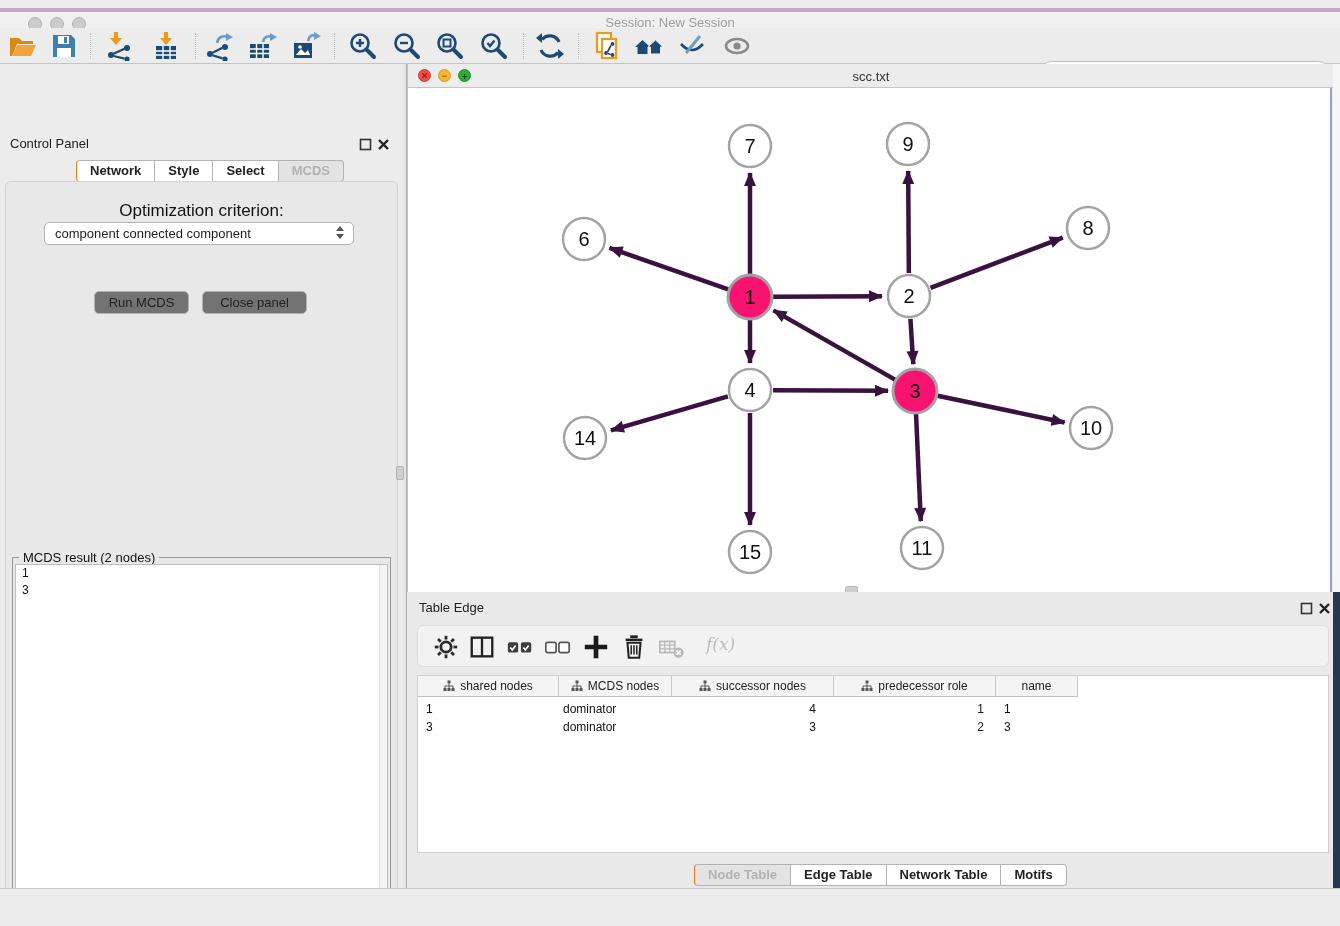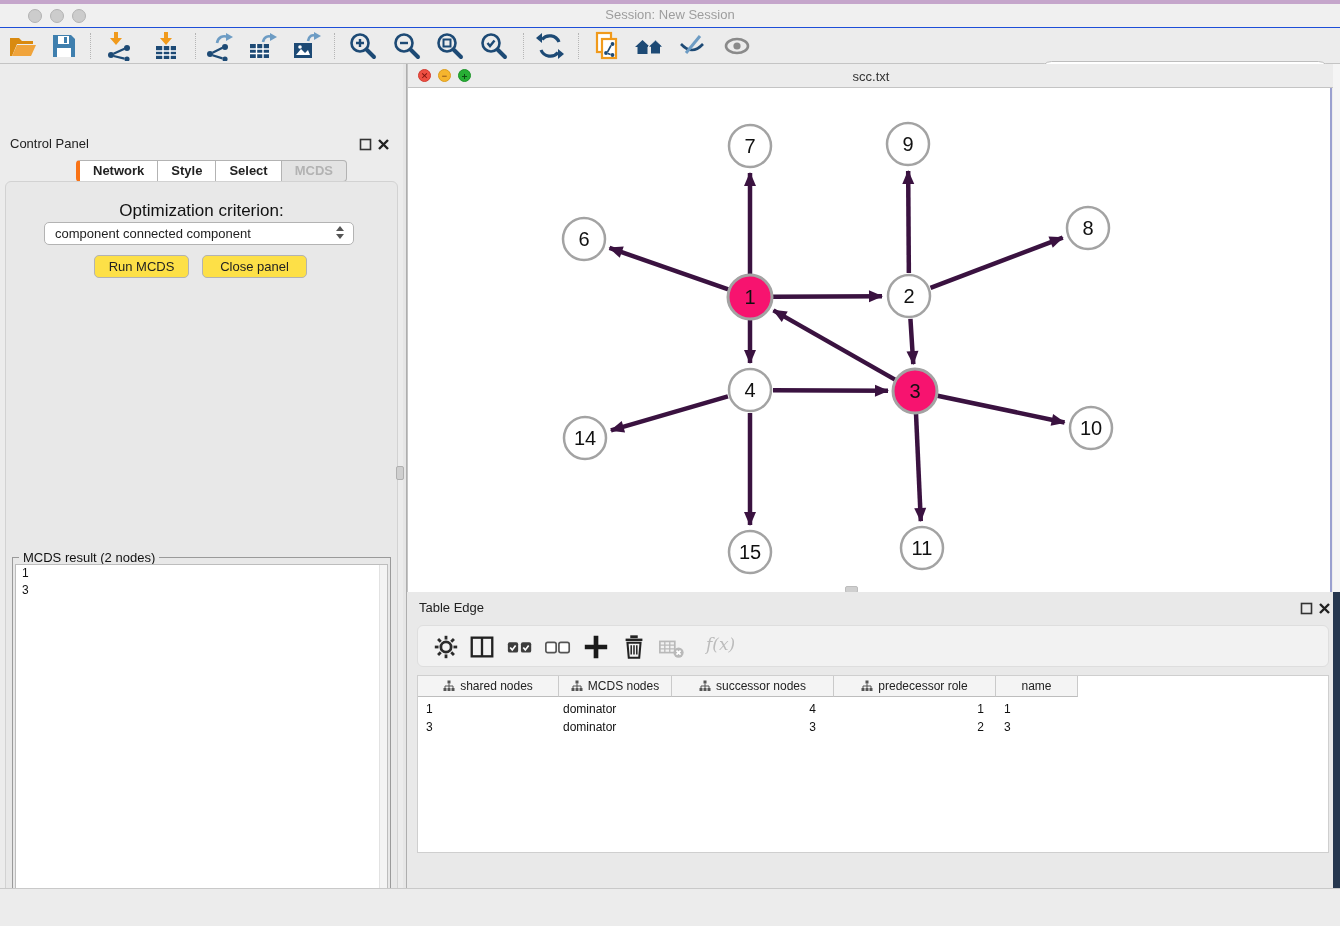--- a/index.html
+++ b/index.html
@@ -2,56 +2,56 @@
 <html><head>
 <meta charset="utf-8">
 <style>
   html,body{margin:0;padding:0;background:#ececec;}
   *{box-sizing:border-box;}
   #app{position:relative;width:1340px;height:926px;background:#ececec;overflow:hidden;
        font-family:"Liberation Sans","DejaVu Sans",sans-serif;color:#222;}
   .abs{position:absolute;}
 
   
-  #titlebar{left:0;top:0;width:1340px;height:28px;background:#f0f0f0;border-bottom:1px solid #1d4ed8;}
+  #titlebar{left:0;top:8px;width:1340px;height:28px;background:#f0f0f0;border-bottom:3px solid #1d4ed8;}
   #titlebar-accent{left:0;top:0;width:1340px;height:4px;background:#c5a6cb;}
   .traffic{width:14px;height:14px;border-radius:50%;top:9px;}
   .traffic.gray{background:#cccccc;border:1px solid #b3b3b3;}
   #window-title{left:0;top:7px;width:1340px;text-align:center;font-size:13px;color:#9d9d9d;}
 
   
   #toolbar{left:0;top:28px;width:1340px;height:36px;background:#ececec;border-bottom:1px solid #c4c4c4;}
   .tbicon{position:absolute;top:3px;width:30px;height:30px;cursor:pointer;}
   .tbsep{position:absolute;top:5px;width:0;height:26px;border-left:1px dotted #b5b5b5;}
   #search-box{left:1040px;top:33px;width:290px;height:23px;background:#fff;border:1px solid #bdbdbd;
               border-radius:12px;display:flex;align-items:center;padding-left:6px;}
   #search-input{border:none;outline:none;flex:1;font-size:12px;background:transparent;height:18px;}
 
   
   #control-panel{left:0;top:64px;width:403px;height:824px;background:#ececec;padding-left:6px;}
   #cp-header{left:10px;top:72px;font-size:13px;color:#222;}
   .panel-btn{position:absolute;width:13px;height:13px;cursor:pointer;}
   #cp-tabs{left:76px;top:96px;height:22px;display:flex;}
   .tab{height:22px;line-height:20px;padding:0 13px;font-size:13px;font-weight:700;
        background:#fff;border:1px solid #b3b3b3;border-left:none;cursor:pointer;}
-  .tab:first-child{border-left:4px solid #f97316;border-radius:4px 0 0 4px;}
+  .tab:first-child{border-left:1px solid #f97316;border-radius:4px 0 0 4px;}
   .tab:last-child{border-radius:0 4px 4px 0;}
   .tab.selected{background:#e3e3e3;color:#b2b2b2;}
   #cp-content{left:5px;top:117px;width:393px;height:766px;background:#e8e8e8;
               border:1px solid #d2d2d2;border-radius:6px;}
   #opt-label{left:0;top:137px;width:403px;text-align:center;font-size:17px;color:#111;}
   #criterion-select{left:44px;top:158px;width:310px;height:23px;background:#fff;border:1px solid #b3b3b3;
                     border-radius:5px;font-size:13px;line-height:21px;padding-left:10px;cursor:pointer;}
   #criterion-stepper{position:absolute;right:8px;top:3px;width:9px;height:16px;}
   .chev-up{width:0;height:0;border-left:4px solid transparent;border-right:4px solid transparent;
            border-bottom:5px solid #555;margin-bottom:3px;}
   .chev-dn{width:0;height:0;border-left:4px solid transparent;border-right:4px solid transparent;
            border-top:5px solid #555;}
-  .push-btn{position:absolute;height:23px;background:#fde047;border:1px solid #b3b3b3;border-radius:5px;
-            font-size:13px;text-align:center;line-height:21px;cursor:pointer;}
+  .push-btn{position:absolute;height:23px;background:#737373;border:1px solid #b3b3b3;border-radius:5px;
+            font-size:13px;text-align:center;line-height:21px;cursor:pointer;margin-top:36px;}
   #run-btn{left:94px;top:191px;width:95px;}
   #closep-btn{left:202px;top:191px;width:105px;}
   #mcds-fieldset{left:12px;top:493px;width:379px;height:385px;border:1px solid #9a9a9a;}
   #mcds-legend{position:absolute;left:6px;top:-8px;background:#e8e8e8;padding:0 4px;font-size:13px;color:#111;}
   #mcds-resultbox{position:absolute;left:2px;top:6px;width:373px;height:375px;background:#fff;
                   border:1px solid #bdbdbd;overflow:hidden;}
   .result-line{font-size:12px;line-height:17px;padding-left:6px;color:#111;}
   #result-scrollbar{position:absolute;right:0;top:0;width:8px;height:100%;background:#f4f4f4;border-left:1px solid #e2e2e2;}
 
   
@@ -513,20 +513,26 @@
           <div class="trow">
             <div class="tcell c0">3</div>
             <div class="tcell c1">dominator</div>
             <div class="tcell c2">3</div>
             <div class="tcell c3">2</div>
             <div class="tcell c4">3</div>
           </div>
         </div>
     </div>
 
+    <div id="tp-tabs">
+      <div class="tab selected">Node Table</div>
+      <div class="tab">Edge Table</div>
+      <div class="tab">Network Table</div>
+      <div class="tab">Motifs</div>
+    </div>
   </div>
 
   <div class="abs" id="statusbar">
     
     
   </div>
 
 </div>
 
 </body></html>

